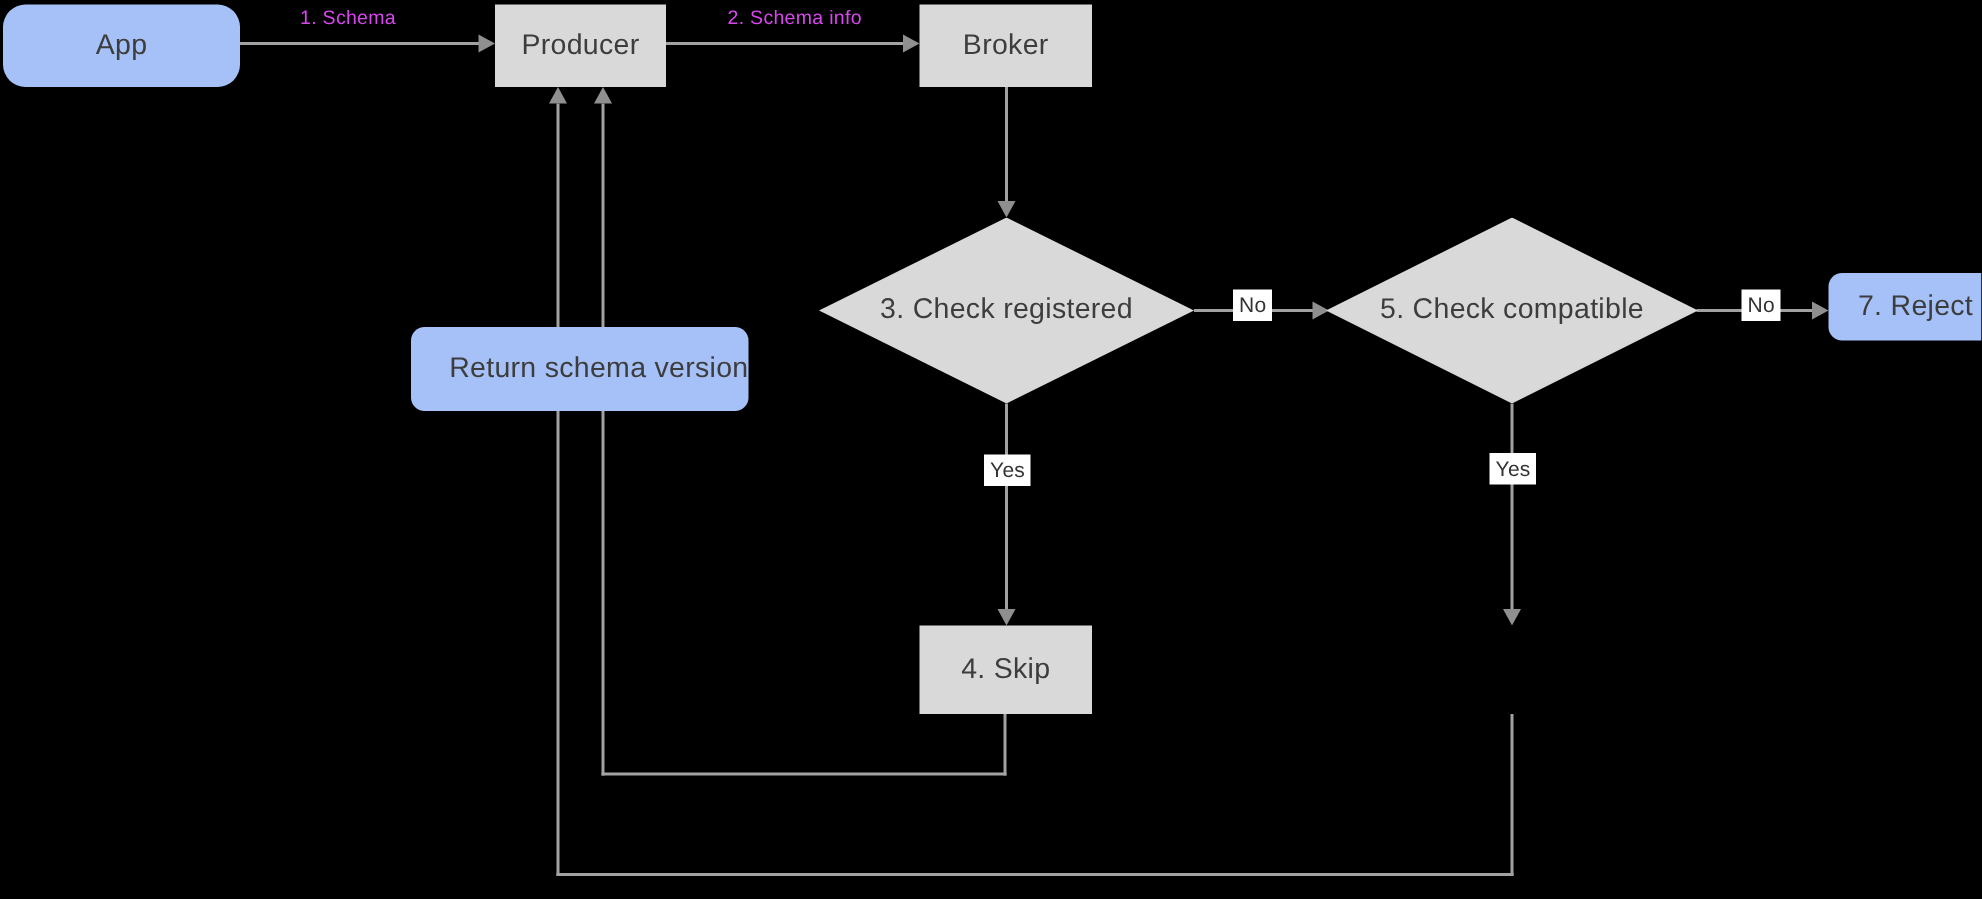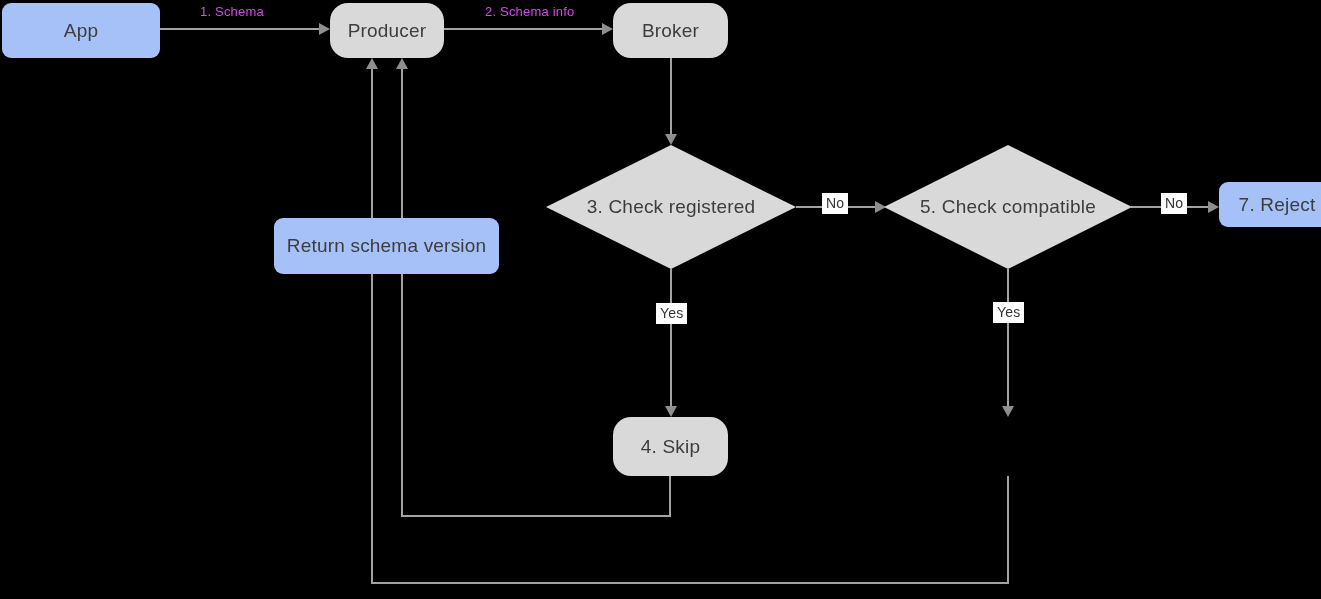--- a/index.html
+++ b/index.html
@@ -11,29 +11,28 @@
     overflow:hidden;
   }
   .node{
     position:absolute;
     display:flex;align-items:center;justify-content:center;
     color:#3d3d3d;
     font-size:19px;
     letter-spacing:.2px;
     box-sizing:border-box;
     z-index:1;
-    border-radius:18px;
   }
   .node.gray{background:#d9d9d9;}
   .node.blue{background:#a5c1f7;border-radius:9px;}
   .node.diamond{
     background:#d9d9d9;
     clip-path:polygon(50% 0%,100% 50%,50% 100%,0% 50%);
   }
-  .overlay{z-index:2;}
+  .overlay{z-index:2;justify-content:flex-end;}
   .hline,.vline{position:absolute;background:#a2a2a2;z-index:0;}
   .hline{height:2px;}
   .vline{width:2px;}
   .arrow{position:absolute;width:0;height:0;z-index:0;}
   .arrow.right{border-top:6px solid transparent;border-bottom:6px solid transparent;border-left:11px solid #8f8f8f;}
   .arrow.down{border-left:6px solid transparent;border-right:6px solid transparent;border-top:11px solid #8f8f8f;}
   .arrow.up{border-left:6px solid transparent;border-right:6px solid transparent;border-bottom:11px solid #8f8f8f;}
   .edge-label{
     position:absolute;
     font-size:13px;
@@ -86,21 +85,21 @@
   <div class="vline" style="left:669px;top:476px;height:41px;"></div>
   <div class="hline" style="left:401px;top:515px;width:270px;"></div>
   <div class="vline" style="left:401px;top:69px;height:448px;"></div>
   <div class="arrow up" style="left:396px;top:58px;"></div>
 
   <div class="vline" style="left:1007px;top:476px;height:108px;"></div>
   <div class="hline" style="left:371px;top:582px;width:638px;"></div>
   <div class="vline" style="left:371px;top:69px;height:515px;"></div>
   <div class="arrow up" style="left:366px;top:58px;"></div>
 
-  <div class="node blue" style="left:2px;top:3px;width:158px;height:55px;">
+  <div class="node blue" style="left:2px;top:3px;width:158px;height:55px;border-radius:15px;">
     <span>App</span>
   </div>
 
   <div class="node gray" style="left:330px;top:3px;width:114px;height:55px;">
     <span>Producer</span>
   </div>
 
   <div class="node gray" style="left:613px;top:3px;width:115px;height:55px;">
     <span>Broker</span>
   </div>

